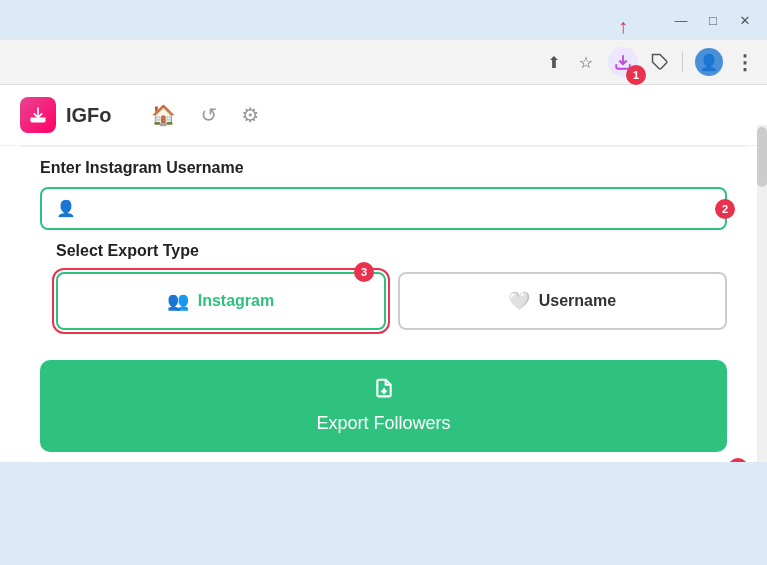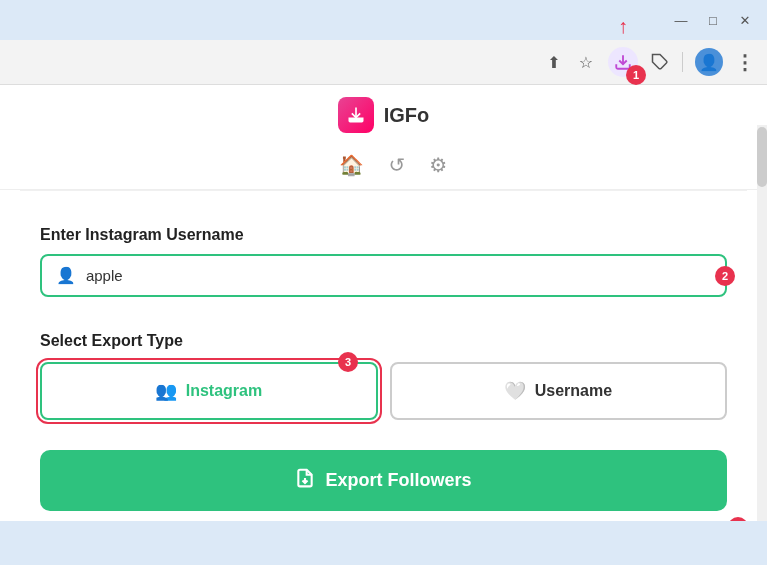--- a/index.html
+++ b/index.html
@@ -79,25 +79,23 @@
       font-size: 11px;
       font-weight: bold;
       display: flex;
       align-items: center;
       justify-content: center;
     }
 
     
     .app-header {
       display: flex;
-      align-items: center;
       padding: 12px 20px;
       border-bottom: 1px solid #eee;
       gap: 20px;
-      flex-direction: column;
     }
     .app-logo {
       display: flex;
       align-items: center;
       gap: 10px;
     }
     .logo-icon {
       width: 36px;
       height: 36px;
       background: linear-gradient(135deg, #e84393, #f06);
@@ -121,21 +119,21 @@
     }
     .nav-icon {
       color: #e84393;
       font-size: 20px;
       cursor: pointer;
     }
     .nav-icon.gray { color: #999; }
 
     
     .form-section {
-      padding: 35px 40px;
+      padding: 12px 40px;
     }
     .form-label {
       font-size: 16px;
       font-weight: 700;
       color: #222;
       margin-bottom: 10px;
     }
     .input-wrapper {
       display: flex;
       align-items: center;
@@ -154,20 +152,21 @@
       outline: none;
       font-size: 15px;
       color: #333;
       flex: 1;
       background: transparent;
     }
 
     
     .export-type-section {
       padding: 0 40px 20px;
+      margin-left: 16px;
     }
     .export-type-label {
       font-size: 16px;
       font-weight: 700;
       color: #222;
       margin-bottom: 12px;
     }
     .export-type-buttons {
       display: flex;
       gap: 12px;
@@ -208,26 +207,27 @@
       position: relative;
     }
     .export-btn {
       width: 100%;
       padding: 18px;
       background: #2ec27e;
       border: none;
       border-radius: 10px;
       color: white;
       font-size: 18px;
-      font-weight: 700;
+      font-weight: 400;
       cursor: pointer;
       display: flex;
       align-items: center;
       justify-content: center;
       gap: 10px;
+      flex-direction: column;
     }
     .export-btn .export-icon {
       font-size: 18px;
     }
 
     
     .scrollbar {
       position: absolute;
       right: 0;
       top: 40px;
@@ -330,21 +330,20 @@
         <span class="nav-icon gray">⚙</span>
       </div>
     </div>
 
     <hr class="separator">
 
     <div class="form-section">
       <div class="form-label">Enter Instagram Username</div>
       <div class="input-wrapper" style="position:relative;">
         <span class="person-icon">👤</span>
-        <input class="username-input" type="text" value="apple" style="">
         <div class="annotation-num" style="position:absolute; right:-10px; top:50%; transform:translateY(-50%);">2</div>
       </div>
     </div>
 
     <div class="export-type-section">
       <div class="export-type-label">Select Export Type</div>
       <div class="export-type-buttons">
 
         <button class="type-btn selected" style="border:2px solid #2ec27e; outline:2px solid #e8324e; outline-offset:2px;">
           <span class="btn-icon">👥</span>

